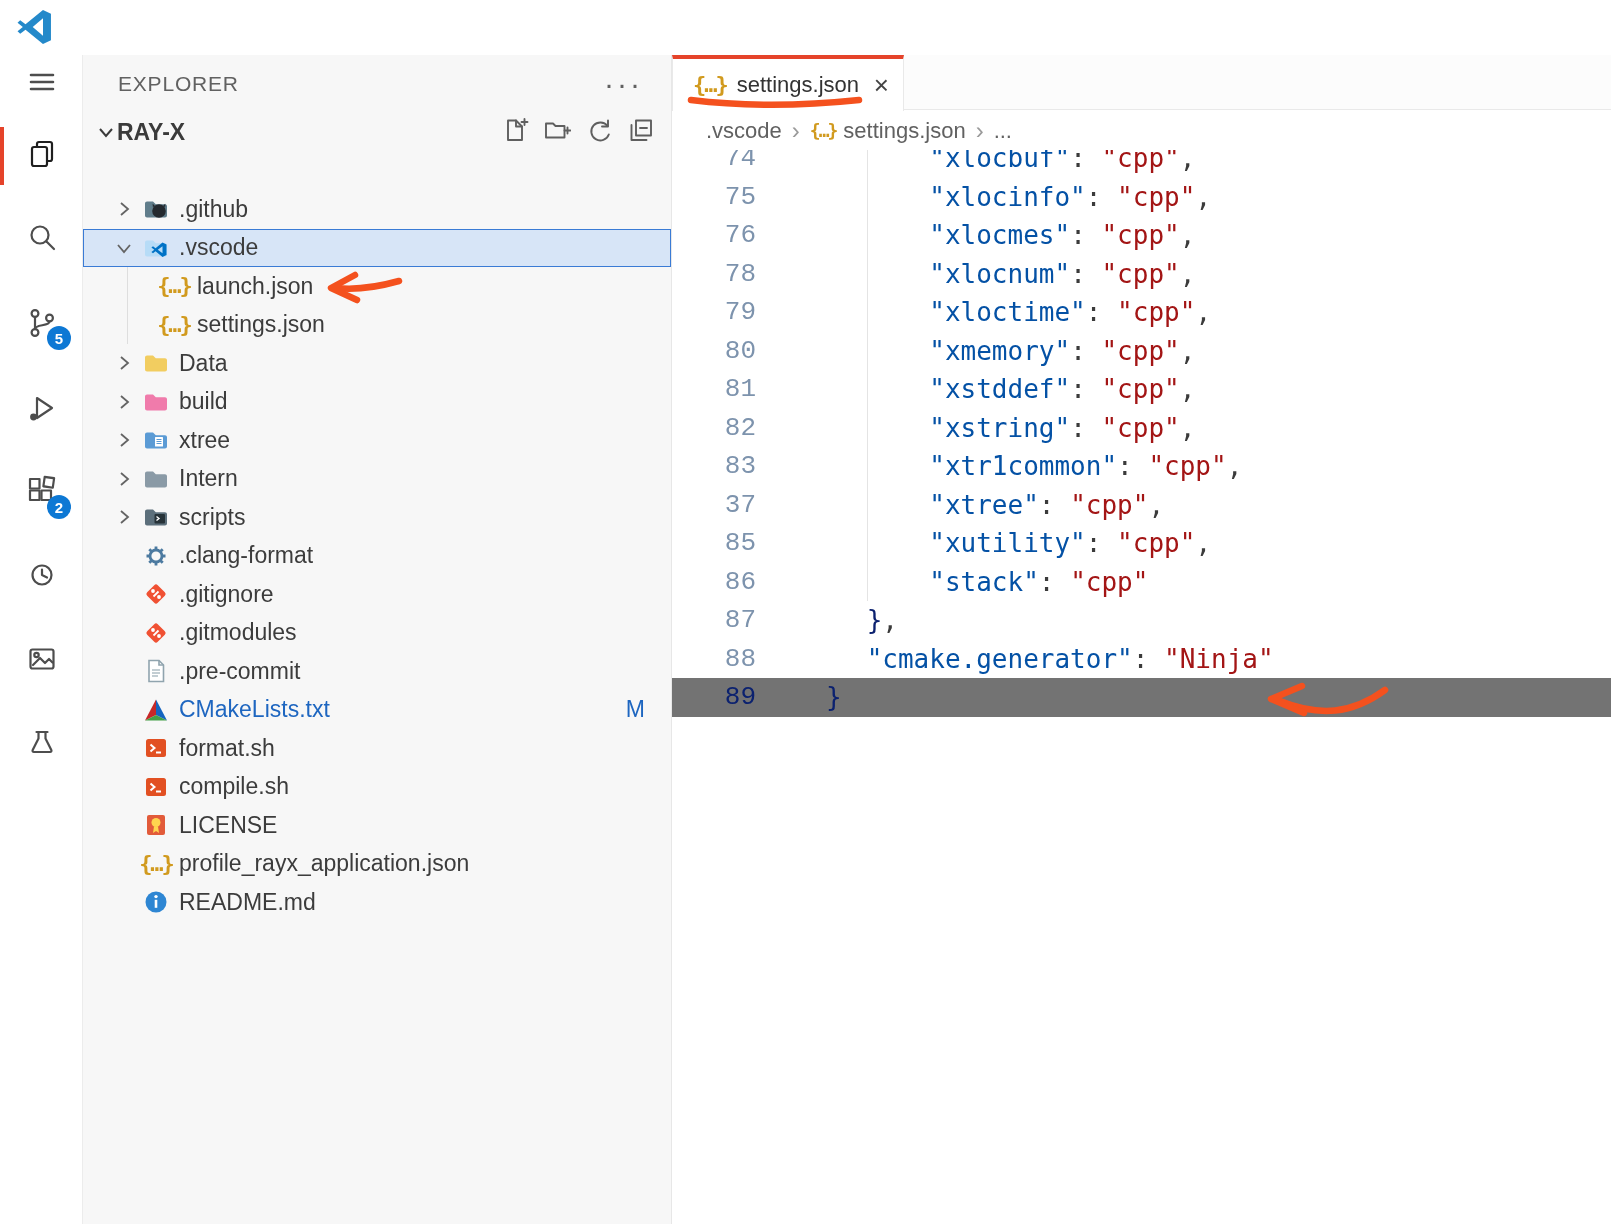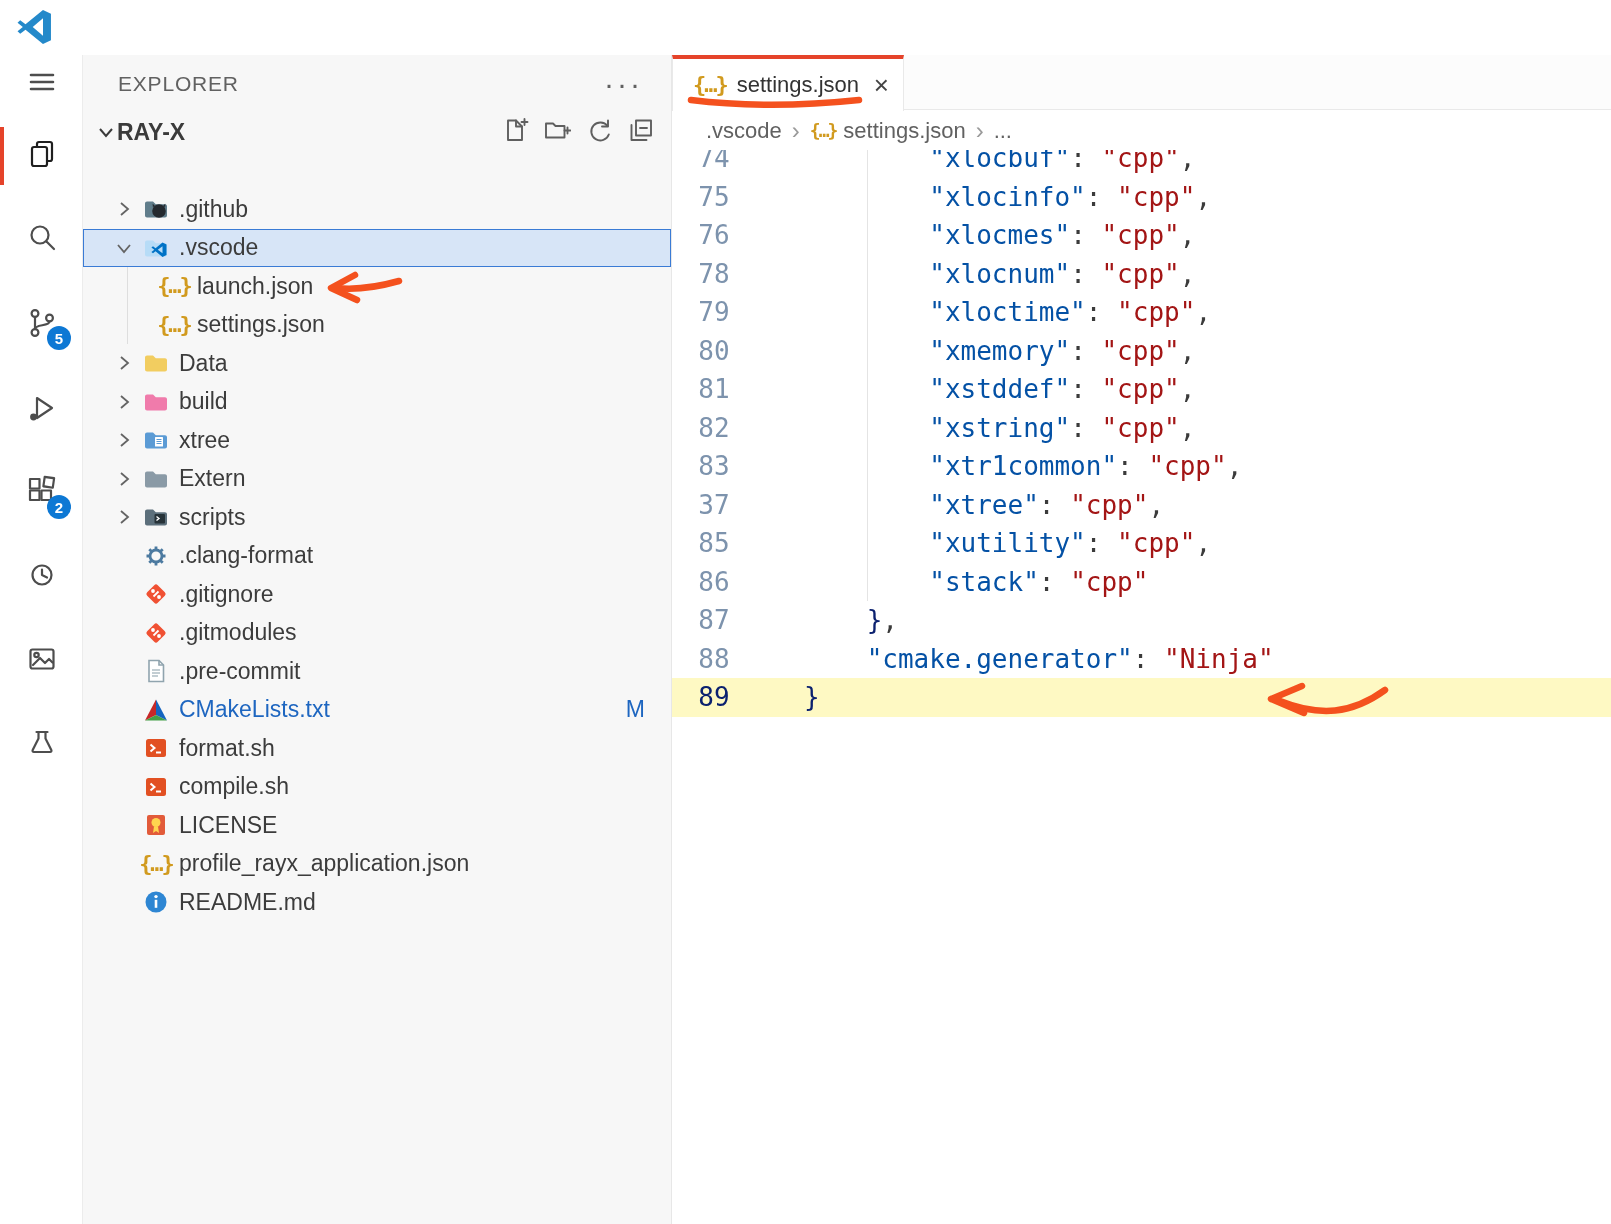--- a/index.html
+++ b/index.html
@@ -61,22 +61,22 @@
 
   .breadcrumbs { position:absolute; top:56px; left:0; right:0; height:40px; display:flex; align-items:center;
                  padding-left:34px; font-size:22px; color:#616161; }
   .bc-item { display:flex; align-items:center; gap:7px; cursor:pointer; }
   .bc-sep { color:#9a9a9a; font-size:24px; margin:0 10px; }
 
   .code { position:absolute; top:95px; left:0; right:0; bottom:0; overflow:hidden; }
   .code-inner { margin-top:-11px; }
   .code-line { display:flex; font-family:"DejaVu Sans Mono", monospace; font-size:26px;
                line-height:38.5px; height:38.5px; white-space:pre; }
-  .code-line.active { background:#fef9c3; }
-  .ln { width:84px; text-align:center; color:#7d93ad; flex:none; }
+  .code-line.active { background:#737373;gap:22px; }
+  .ln { width:84px; text-align:right; color:#7d93ad; flex:none;font-family:Liberation Mono, monospace; }
   .code-line.active .ln { color:var(--brace,#0b216f); }
   .ct { padding-left:48px; position:relative; flex:1; }
   .guide { position:absolute; left:calc(48px + 4ch); top:0; bottom:0; border-left:1px solid #e4e4e4; }
   .k { color:var(--key,#0451a5); }
   .s { color:var(--str,#a31515); }
   .p { color:#3b3b3b; }
   .b { color:var(--brace,#0b216f); }
 
   
   .annotations { position:absolute; left:0; top:0; z-index:10; pointer-events:none; }
@@ -280,21 +280,21 @@
           <span class="chev">
             <svg width="20" height="20" viewBox="0 0 20 20">
               <path d="M7 4 L14 10 L7 16" fill="none" stroke="#646464" stroke-width="1.8"></path>
             </svg>
           </span>
           <span class="ficon">
             <svg width="28" height="28" viewBox="0 0 28 28">
               <path d="M3 8.4 C3 7.3 3.9 6.4 5 6.4 H11 L13.8 9.2 H23 C24.1 9.2 25 10.1 25 11.2 V20.6 C25 21.7 24.1 22.6 23 22.6 H5 C3.9 22.6 3 21.7 3 20.6 Z" fill="#8a9aa6"></path>
             </svg>
           </span>
-          <span class="flabel">Extern</span>
+          <span class="flabel">Intern</span>
         </div>
         <div class="row">
           <span class="chev">
             <svg width="20" height="20" viewBox="0 0 20 20">
               <path d="M7 4 L14 10 L7 16" fill="none" stroke="#646464" stroke-width="1.8"></path>
             </svg>
           </span>
           <span class="ficon">
             <svg width="28" height="28" viewBox="0 0 28 28">
               <path d="M3 8.4 C3 7.3 3.9 6.4 5 6.4 H11 L13.8 9.2 H23 C24.1 9.2 25 10.1 25 11.2 V20.6 C25 21.7 24.1 22.6 23 22.6 H5 C3.9 22.6 3 21.7 3 20.6 Z" fill="#5c6f7b"></path>

